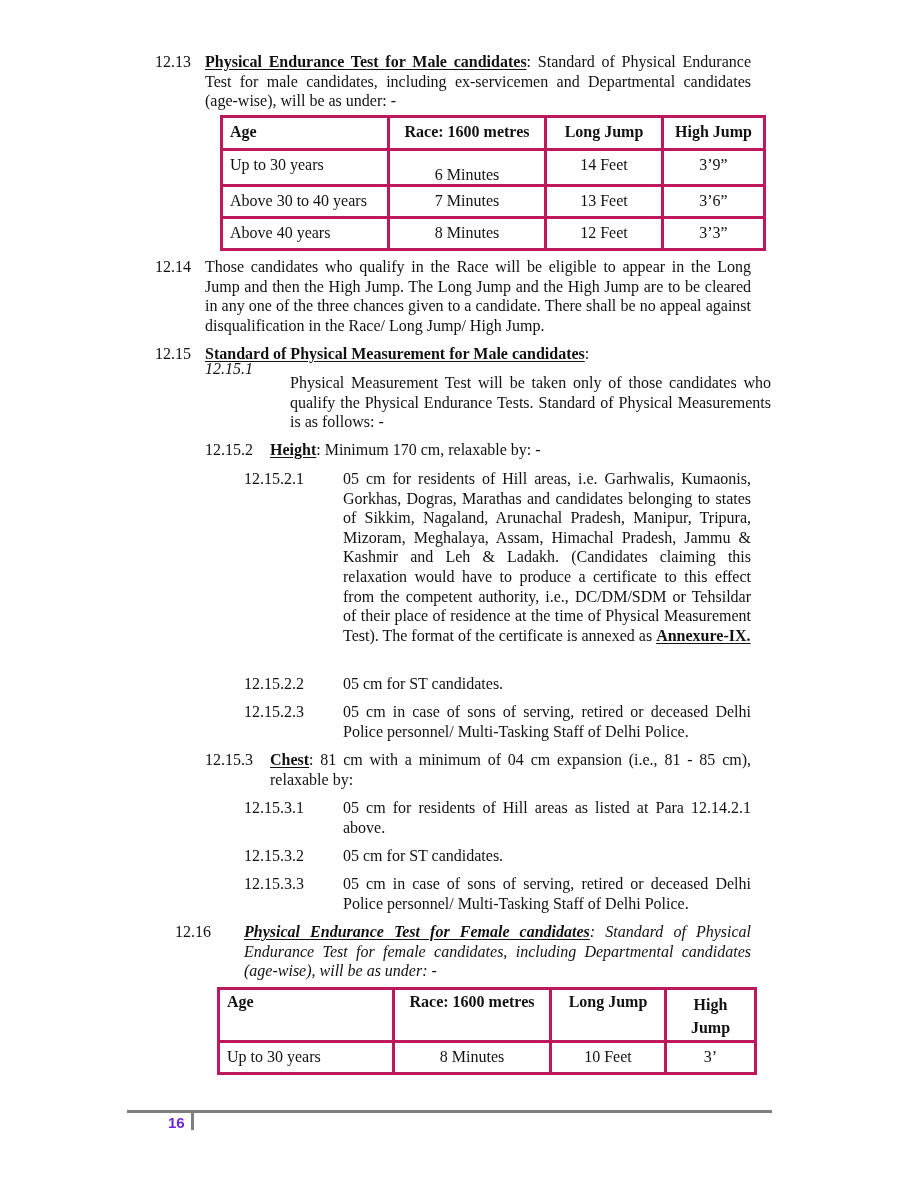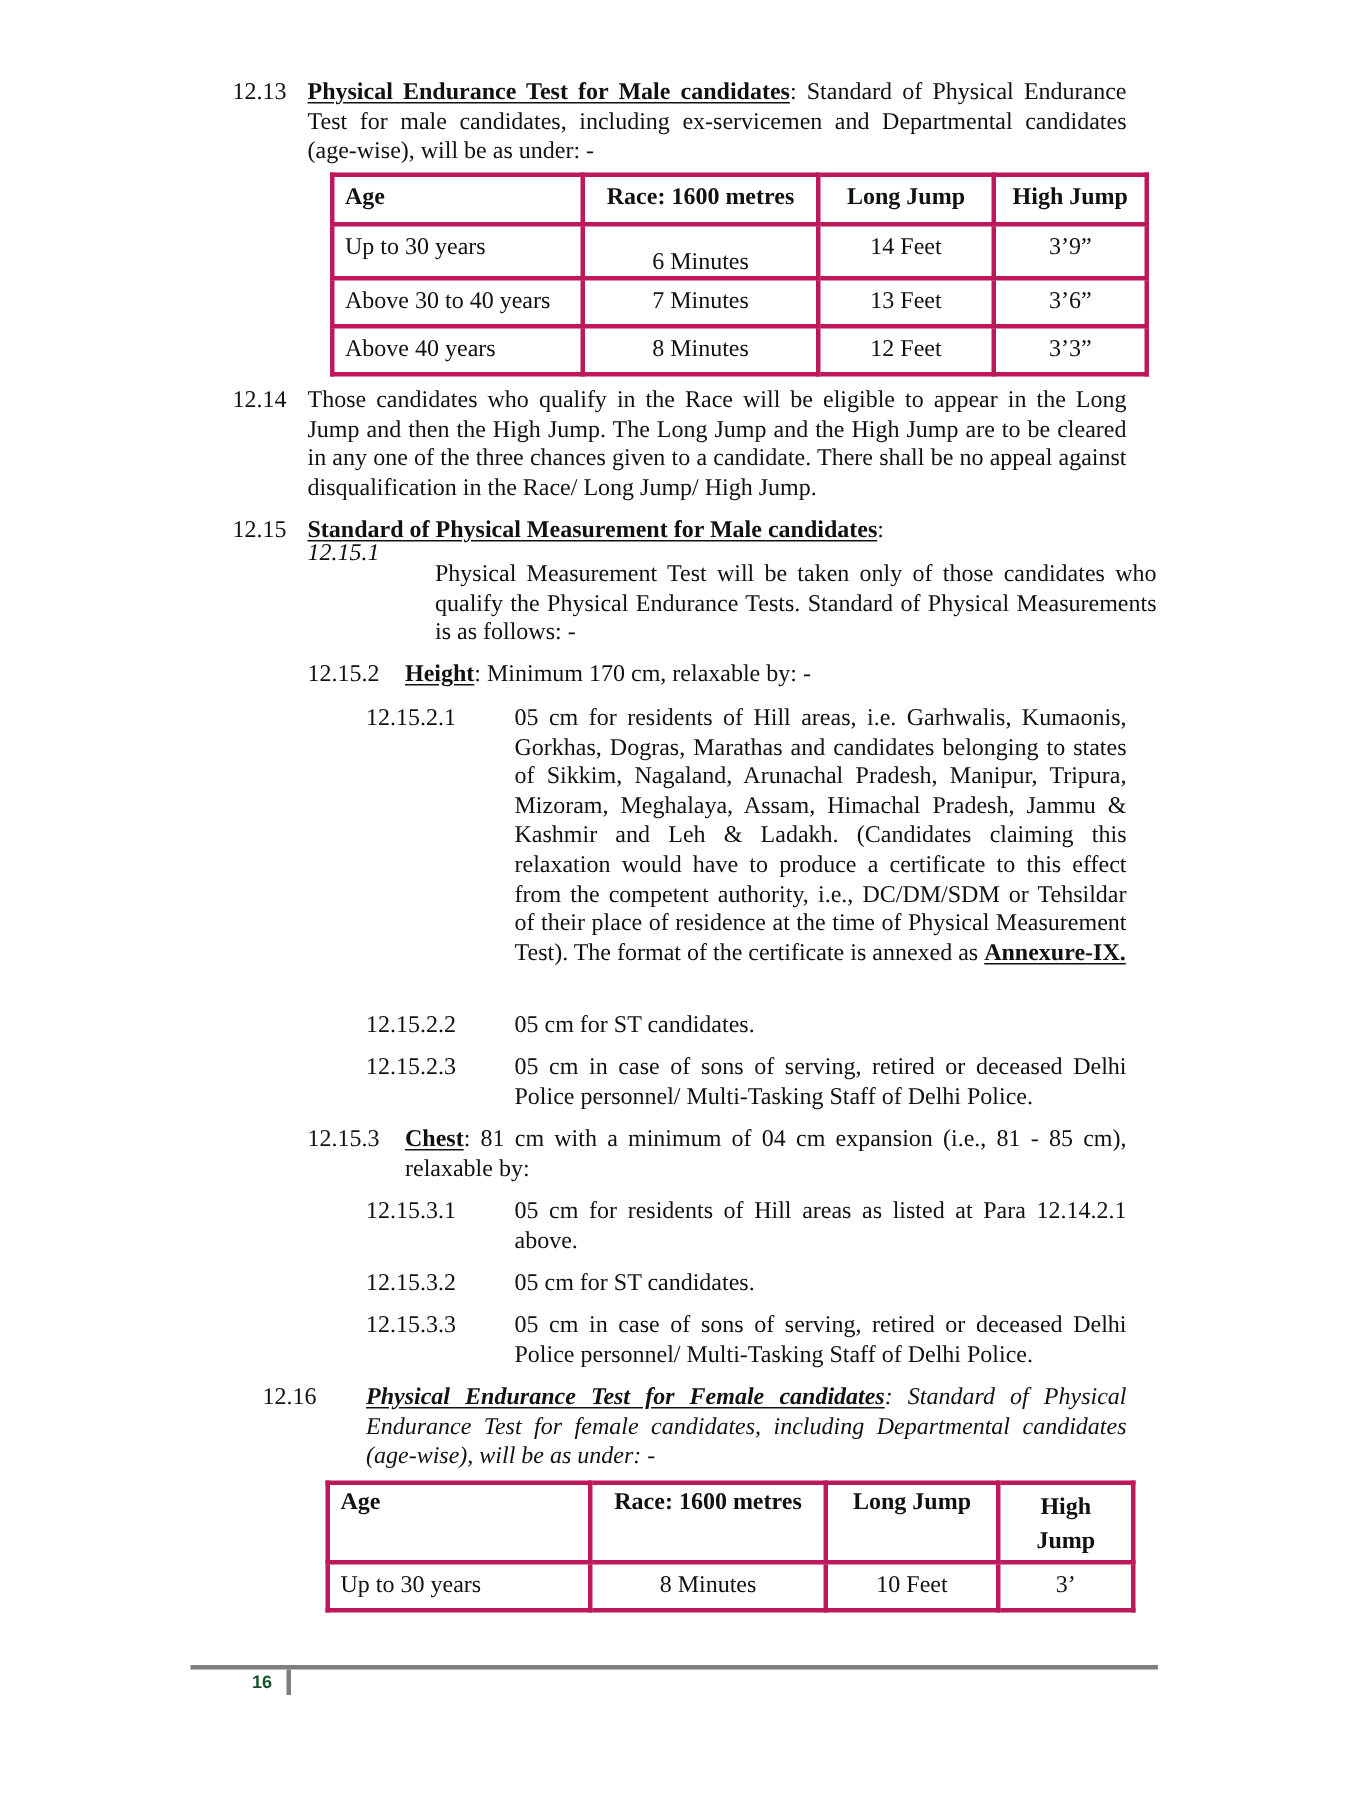--- a/index.html
+++ b/index.html
@@ -10,21 +10,21 @@
   .just { text-align:justify; text-align-last:left; }
   b.u { font-weight:bold; text-decoration:underline; text-underline-offset:2px; }
   table.t { position:absolute; border-collapse:collapse; font-size:16px; }
   table.t td, table.t th { border:3px solid #be185d; padding:0 7px; vertical-align:top; }
   table.t th { font-weight:bold; }
   .c { text-align:center; }
   .l { text-align:left; }
   .footer-line { position:absolute; left:127px; top:1110px; width:645px; height:3px; background:#7f7f7f; }
   .footer-tick { position:absolute; left:191px; top:1113px; width:3px; height:17px; background:#7f7f7f; }
   .page-num { position:absolute; left:168px; top:1114px; font-family:"Liberation Sans", sans-serif;
-              font-size:12px; font-weight:bold; color:#14532d; }
+              font-size:15px; font-weight:bold; color:#6d28d9; }
 </style>
 </head>
 <body>
 
 <div class="num" style="left:155px; top:52px;">12.13</div>
 <div class="p just" style="left:205px; top:52px; width:546px;"><b class="u">Physical Endurance Test for Male candidates</b><span>: Standard of Physical Endurance Test for male candidates, including ex-servicemen and Departmental candidates (age-wise), will be as under: -</span></div>
 
 <table class="t" style="left:220px; top:115px; width:546px;">
   <tbody>
       <tr style="height:33px;">

